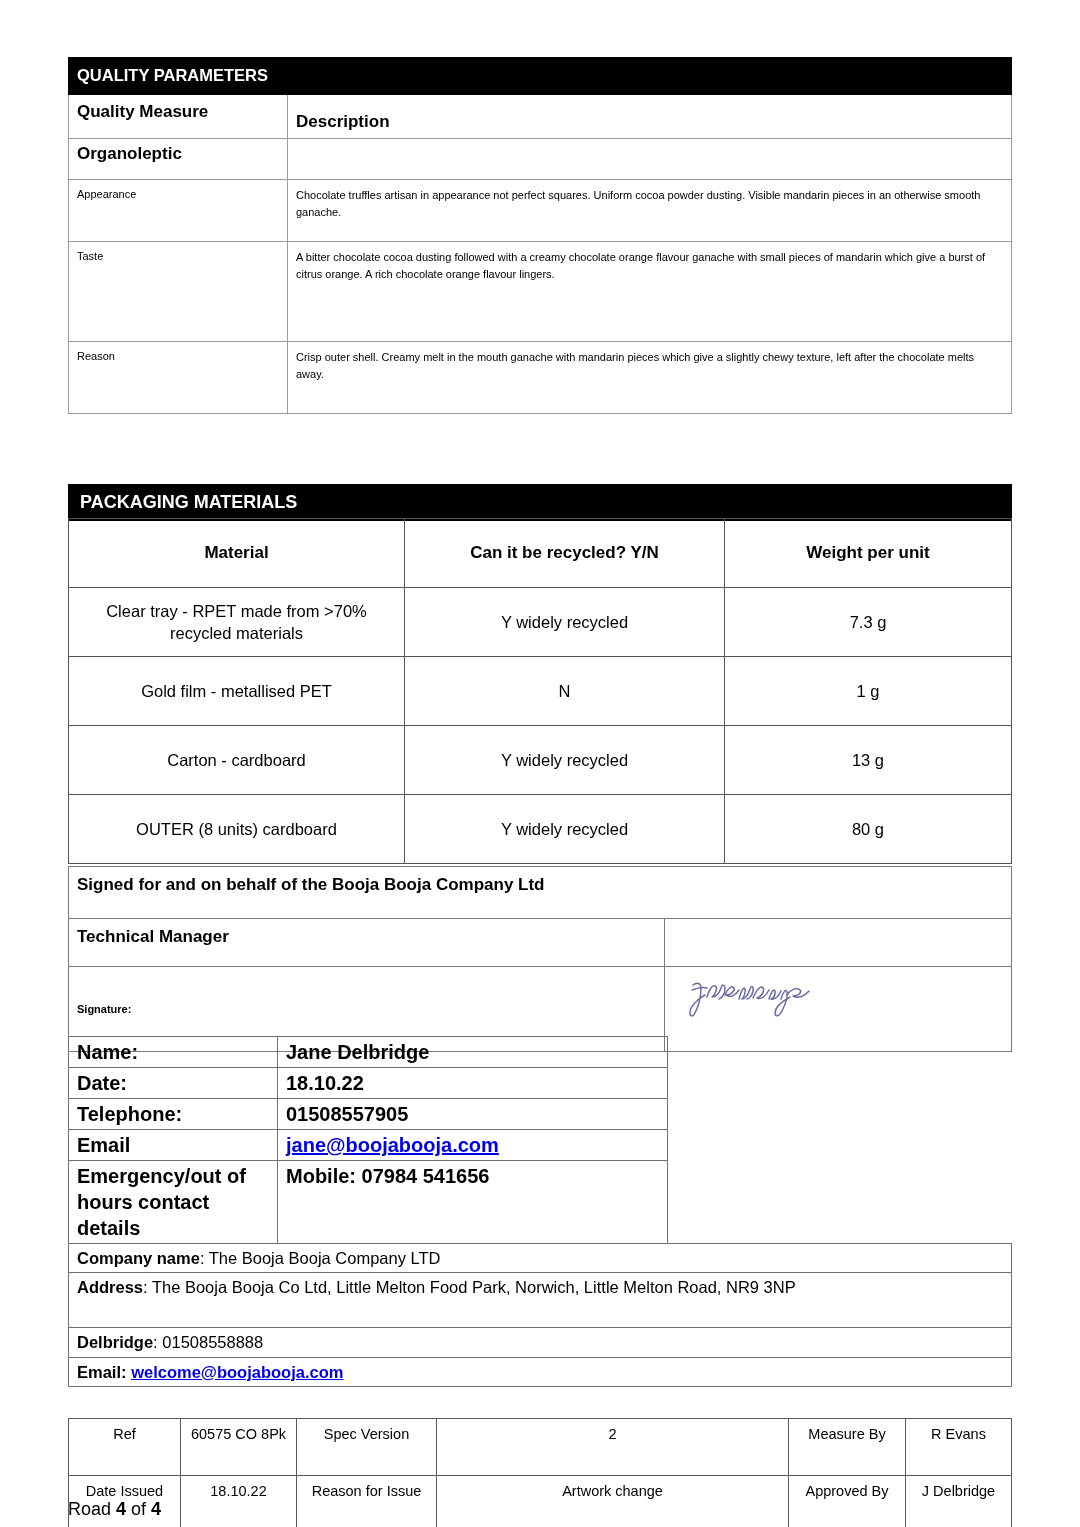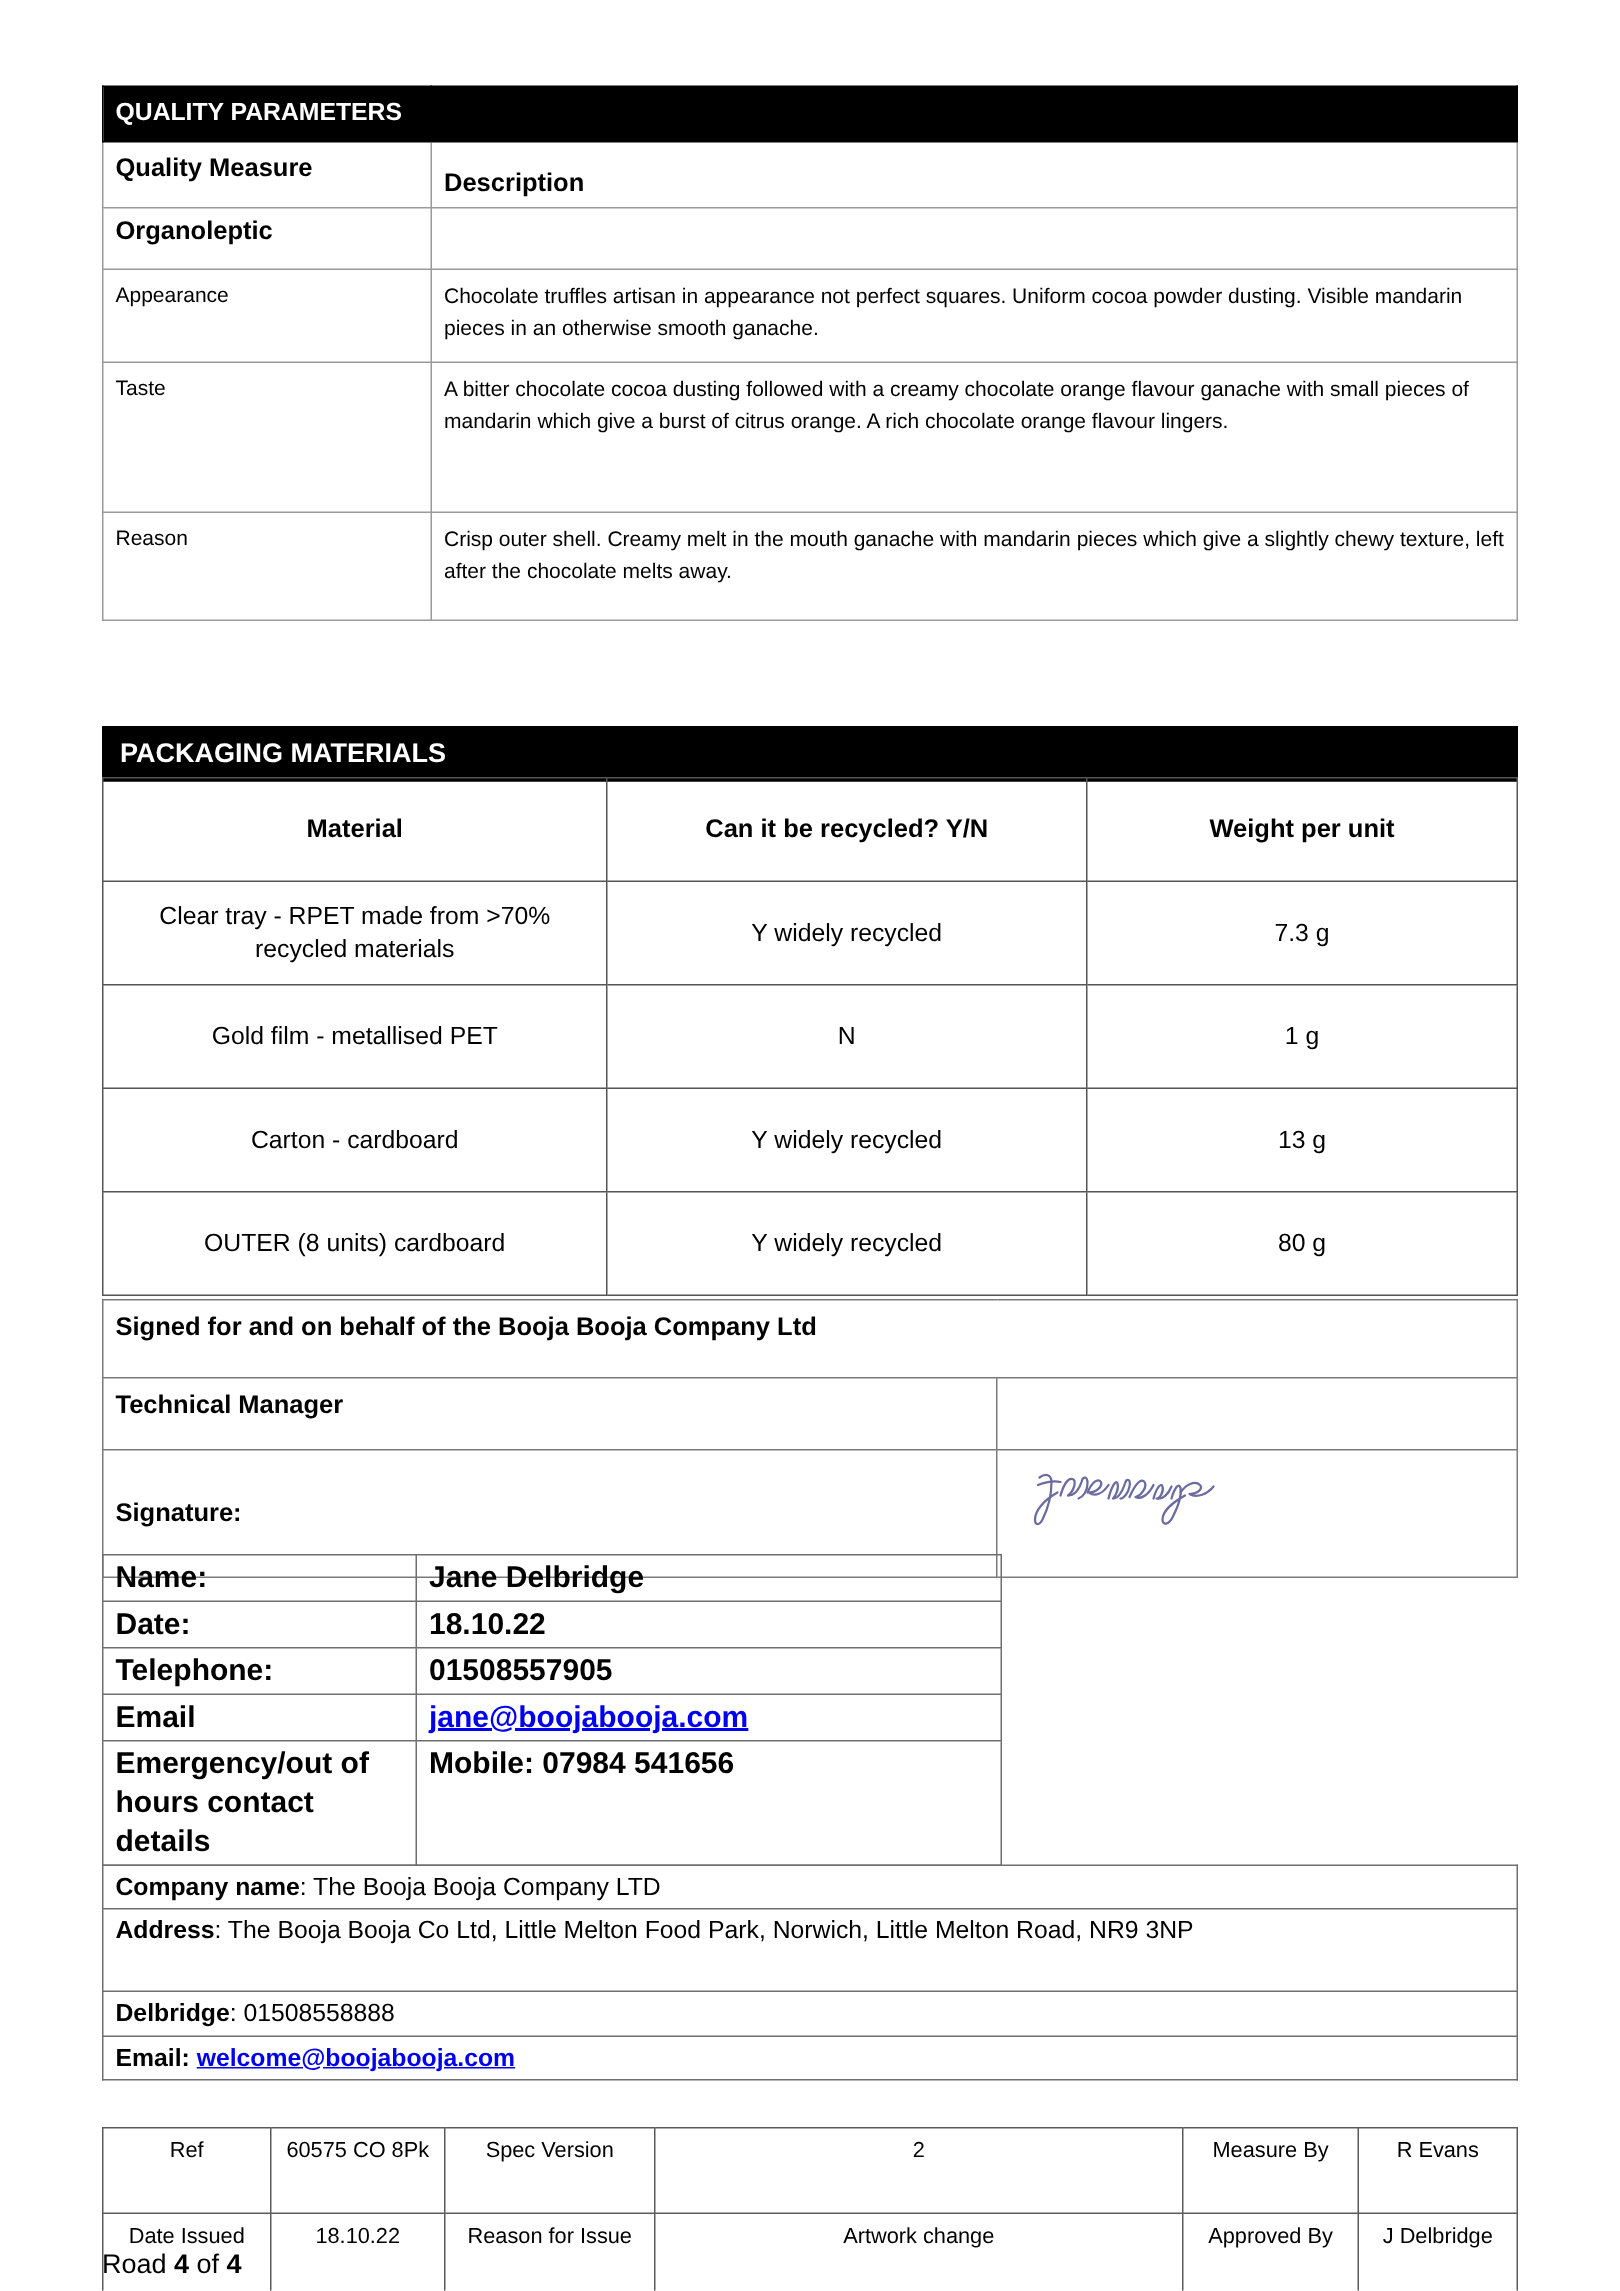--- a/index.html
+++ b/index.html
@@ -61,21 +61,21 @@
     font-weight: bold;
     font-size: 17px;
   }
   .qp-subhead td.qm { padding-top: 6px; }
   .qp-subhead td.desc { padding-top: 16px; }
   .qp-organoleptic td {
     font-weight: bold;
     font-size: 17px;
     height: 32px;
   }
-  .qp-row td { font-size: 14px; }
+  .qp-row td { font-size: 11px; }
   .qp-row td.label { padding-top: 7px; }
   .qp-row td.body { padding-top: 7px; line-height: 1.55; }
   .h-appearance { height: 62px; }
   .h-taste { height: 100px; }
   .h-texture { height: 72px; }
 
   
   .pack-banner {
     position: absolute;
     left: 64px;
@@ -131,21 +131,21 @@
   }
   .sg-role td {
     font-weight: bold;
     font-size: 17px;
     height: 36px;
     vertical-align: top;
     padding-top: 7px;
   }
   .sg-sig td {
     font-weight: bold;
-    font-size: 17px;
+    font-size: 11px;
     height: 76px;
     position: relative;
   }
   .sig-cell { position: relative; }
   .signature-mark {
     position: absolute;
     left: 22px;
     top: 6px;
     width: 130px;
     height: 48px;

